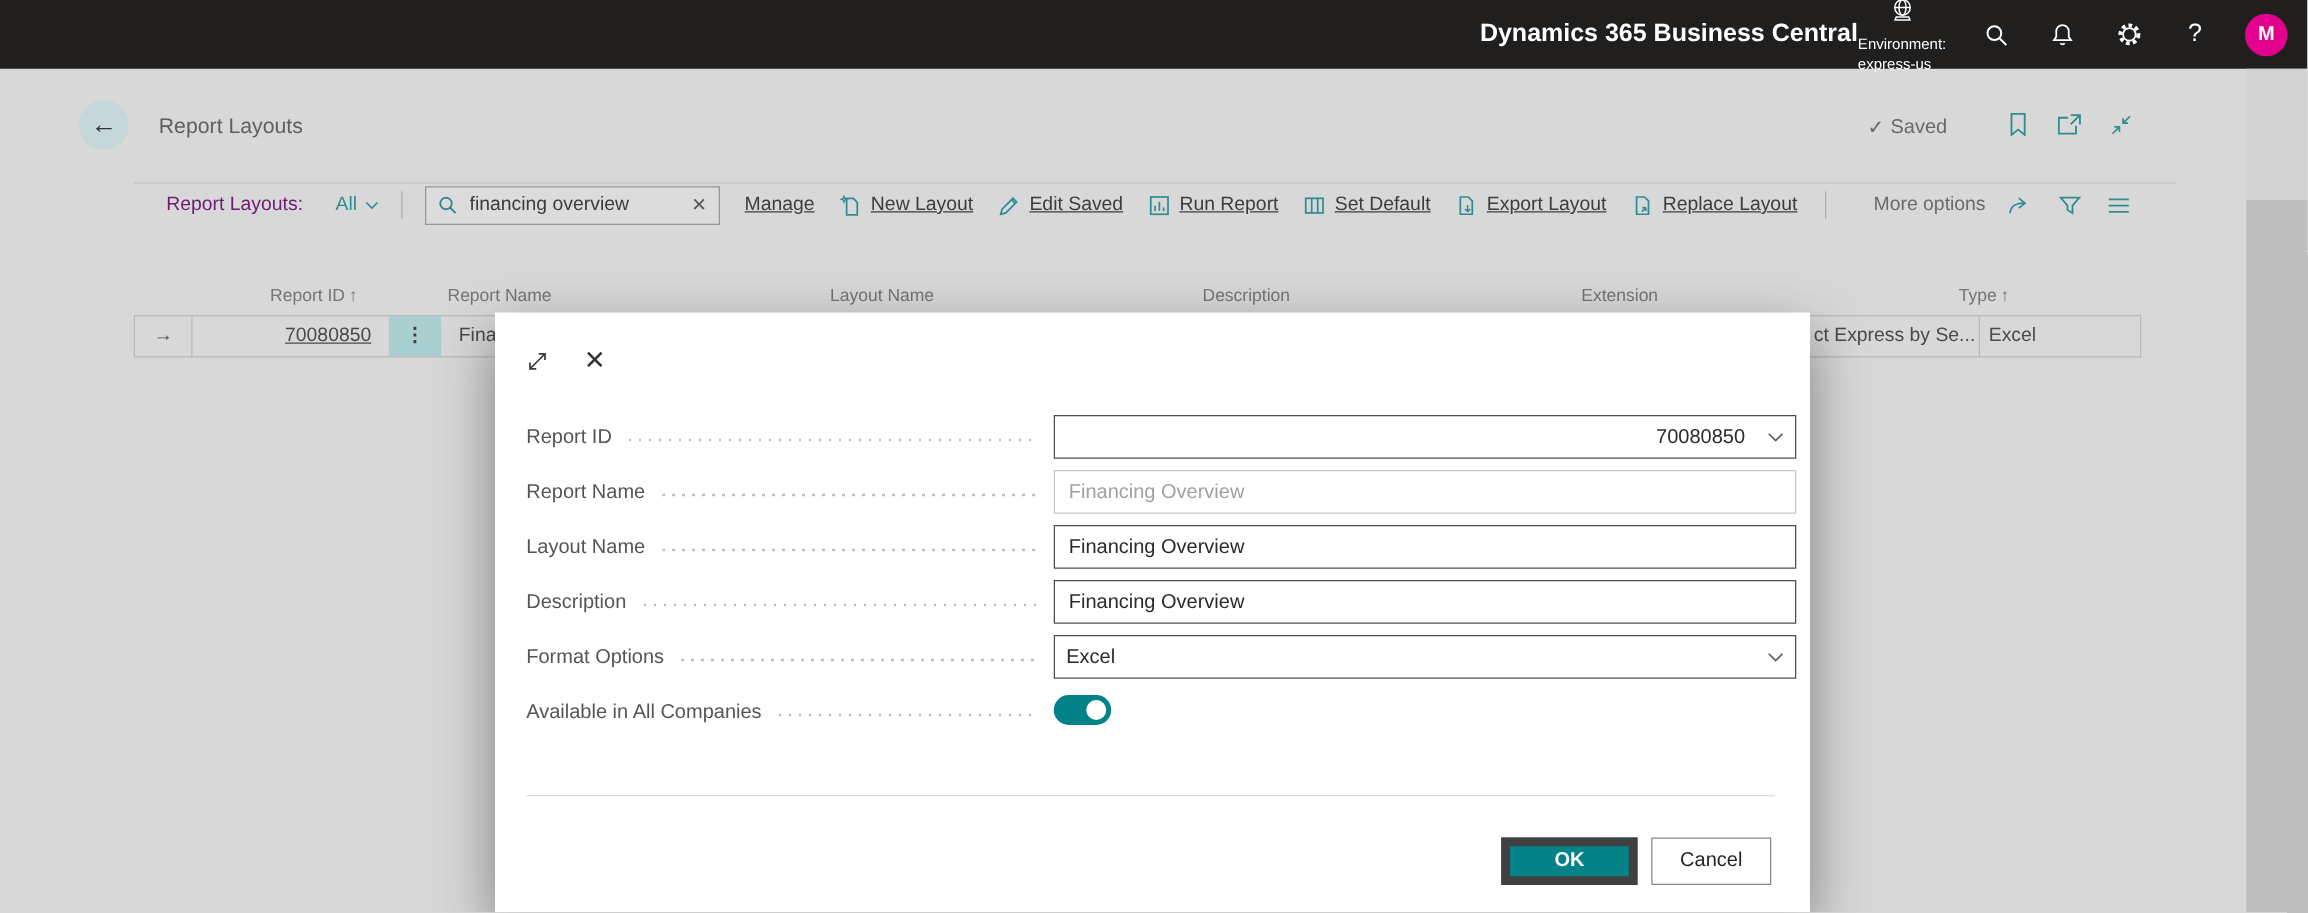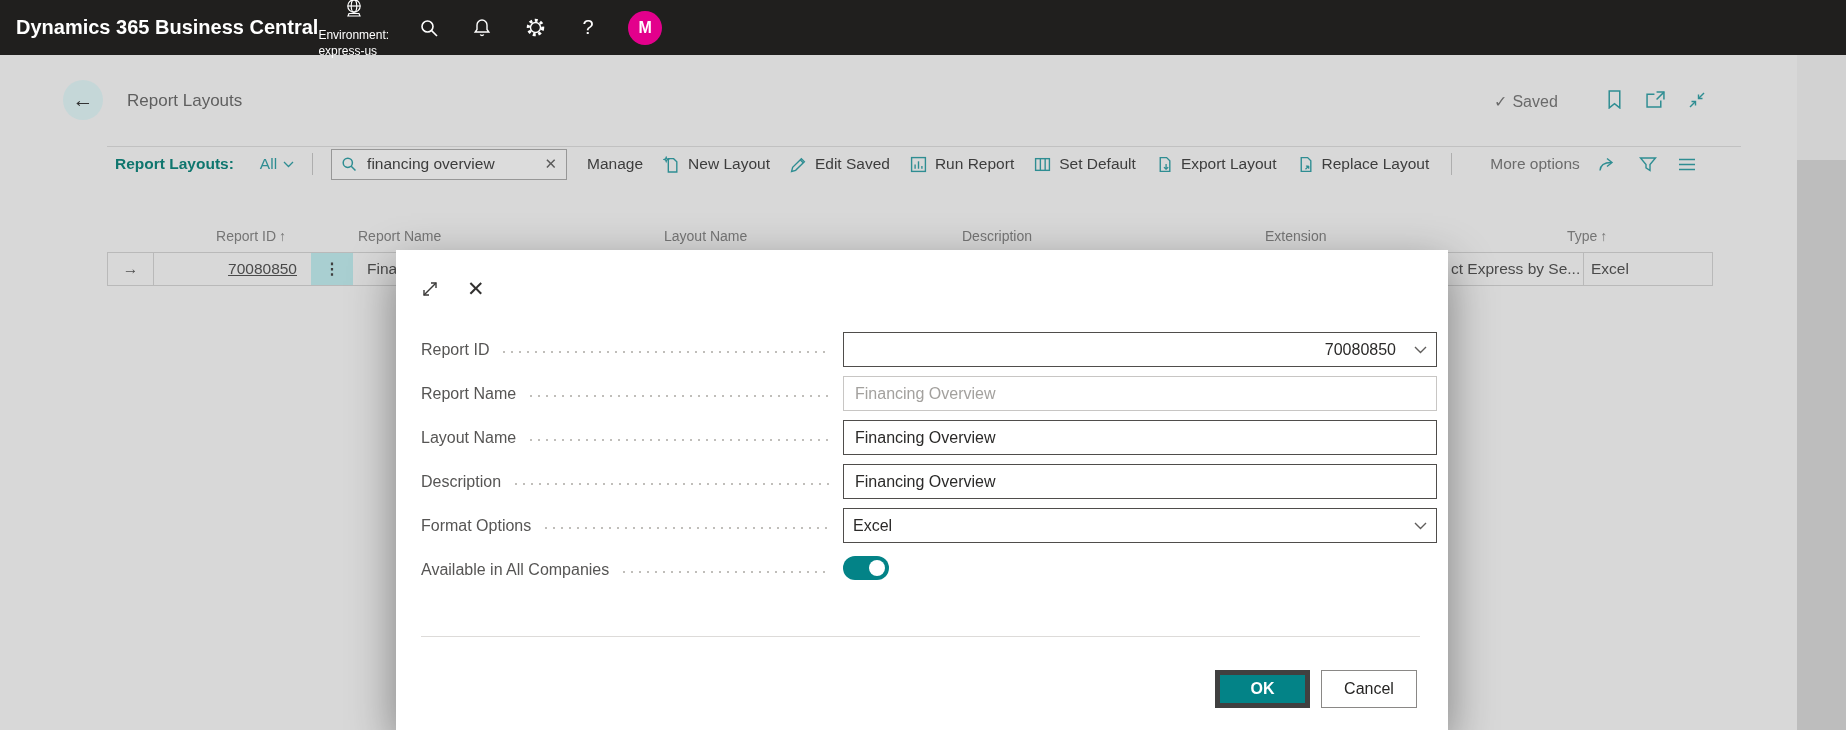--- a/index.html
+++ b/index.html
@@ -1,49 +1,49 @@
 <!DOCTYPE html>
 <html><head>
 <meta charset="utf-8">
 <style>
   html,body{margin:0;padding:0;background:#d8d8d8;font-family:"Liberation Sans",sans-serif;}
   .screen{position:relative;width:1846px;height:730px;overflow:hidden;background:#d8d8d8;}
 
   
   .topbar{position:absolute;top:0;left:0;width:1846px;height:55px;background:#201f1e;color:#fff;
-    display:flex;align-items:center;justify-content:flex-start;padding:0 16px;box-sizing:border-box;}
+    display:flex;align-items:center;justify-content:flex-end;padding:0 16px;box-sizing:border-box;}
   .topbar-title{font-weight:700;font-size:20px;color:#fff;}
   .topbar-right{display:flex;align-items:center;gap:27px;}
   .env{display:flex;align-items:center;gap:9px;cursor:pointer;flex-direction:column;}
   .env-text{font-size:12px;line-height:1.35;color:#fff;}
   .tb-icon{background:none;border:none;padding:0;width:26px;height:26px;display:flex;align-items:center;justify-content:center;color:#fff;cursor:pointer;}
   .help-glyph{font-size:20px;color:#fff;font-weight:400;}
   .avatar{width:34px;height:34px;border-radius:50%;background:#e3008c;color:#fff;font-weight:700;font-size:16px;
     display:flex;align-items:center;justify-content:center;cursor:pointer;}
 
   
   .back-btn{position:absolute;left:63px;top:80px;width:40px;height:40px;border-radius:50%;background:#c5d7d8;
     border:none;display:flex;align-items:center;justify-content:center;font-size:21px;color:#333;cursor:pointer;}
   .page-title{position:absolute;left:127px;top:91px;font-size:17px;color:#5f5f5f;}
   .saved{position:absolute;left:1494px;top:92px;font-size:16px;color:#6a6a6a;display:flex;align-items:center;gap:5px;}
   .header-icons{position:absolute;left:1606px;top:90px;display:flex;align-items:center;gap:23px;}
   .hicon{background:none;border:none;padding:0;display:flex;align-items:center;justify-content:center;cursor:pointer;}
 
   
   .toolbar-sep{position:absolute;left:107px;top:146px;width:1634px;height:1px;background:#c1c1c1;}
   .toolbar{position:absolute;left:107px;top:147px;width:1602px;height:34px;display:flex;align-items:center;}
-  .tb-filter-label{font-weight:700;font-size:15.5px;color:#0f766e;margin-left:8px;}
+  .tb-filter-label{font-weight:400;font-size:15.5px;color:#701a75;margin-left:26px;}
   .tb-all{display:flex;align-items:center;gap:6px;color:#2e8d92;font-size:15.5px;margin-left:26px;cursor:pointer;}
   .vdiv{width:1px;height:22px;background:#aeaeae;margin:0 18px;}
   .searchbox{width:236px;height:31px;border:1px solid #979797;background:#dcdcdc;display:flex;align-items:center;
     padding:0 9px;box-sizing:border-box;gap:8px;}
   .searchbox input{flex:1;border:none;background:transparent;outline:none;font-size:15.5px;color:#3c3c3c;
     font-family:"Liberation Sans",sans-serif;min-width:0;}
   .search-x{background:none;border:none;color:#5a5a5a;font-size:15px;padding:0;cursor:pointer;}
-  .action{display:flex;align-items:center;gap:8px;font-size:15.5px;color:#3d3d3d;margin-left:20px;cursor:pointer;white-space:nowrap;}
+  .action{display:flex;align-items:center;gap:8px;font-size:15.5px;color:#3d3d3d;margin-left:20px;cursor:pointer;white-space:nowrap;text-decoration:underline;}
   .more{display:flex;align-items:center;gap:8px;color:#6b6b6b;font-size:15.5px;margin-left:20px;cursor:pointer;}
   .right-icons{display:flex;align-items:center;gap:21px;margin-left:18px;}
 
   
   .th{position:absolute;top:228px;font-size:14px;color:#757575;white-space:nowrap;}
   .th .arr{margin-left:3px;}
   .row{position:absolute;left:107px;top:252px;width:1606px;height:34px;background:#d8d8d8;
     border:1px solid #b9b9b9;box-sizing:border-box;font-size:15.5px;color:#4a4a4a;}
   .cell{position:absolute;top:0;height:32px;line-height:32px;}
   .cell-arrow{left:0;width:45px;text-align:center;border-right:1px solid #b9b9b9;color:#4f4f4f;cursor:pointer;}
@@ -79,21 +79,21 @@
     font-family:"Liberation Sans",sans-serif;min-width:0;}
   .ctrl-id input{text-align:right;padding-right:18px;}
   .ctrl-disabled{border-color:#c8c6c4;}
   .ctrl-disabled input{color:#a3a19e;}
   .ctrl-select{justify-content:space-between;cursor:pointer;}
   .toggle{width:46px;height:24px;border-radius:12px;background:#038387;position:relative;border:none;cursor:pointer;}
   .toggle .knob{position:absolute;right:4px;top:4px;width:16px;height:16px;border-radius:50%;background:#fff;}
   .d-sep{position:absolute;left:25px;top:386px;width:999px;height:1px;background:#dddbd9;}
   .d-btns{position:absolute;top:420px;right:31px;display:flex;gap:11px;}
   .btn{height:38px;font-size:16px;cursor:pointer;font-family:"Liberation Sans",sans-serif;}
-  .btn-ok{width:95px;background:#038387;border:5px solid #404040;color:#fff;font-weight:700;}
+  .btn-ok{width:109px;background:#038387;border:7px solid #404040;color:#fff;font-weight:700;}
   .btn-cancel{width:96px;background:#fff;border:1px solid #8a8886;color:#252423;font-weight:400;}
 
   svg{display:block;}
 </style>
 </head>
 <body>
 
 <div class="screen">
 
   <header class="topbar">

